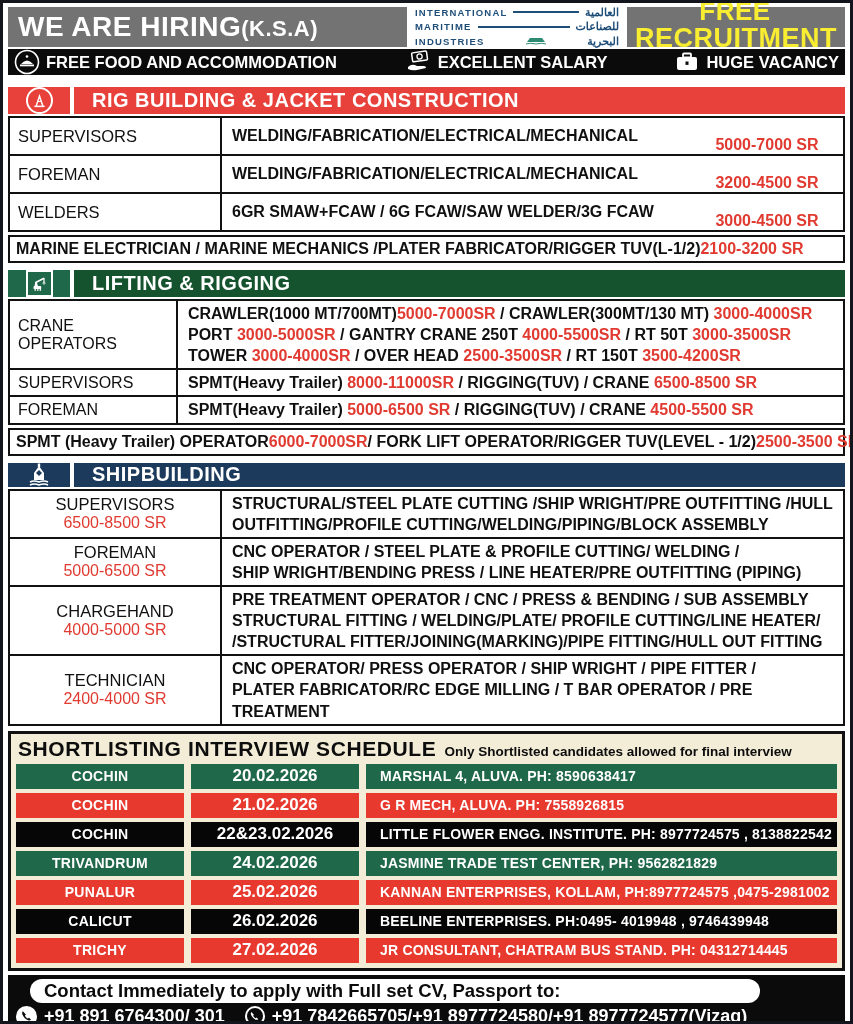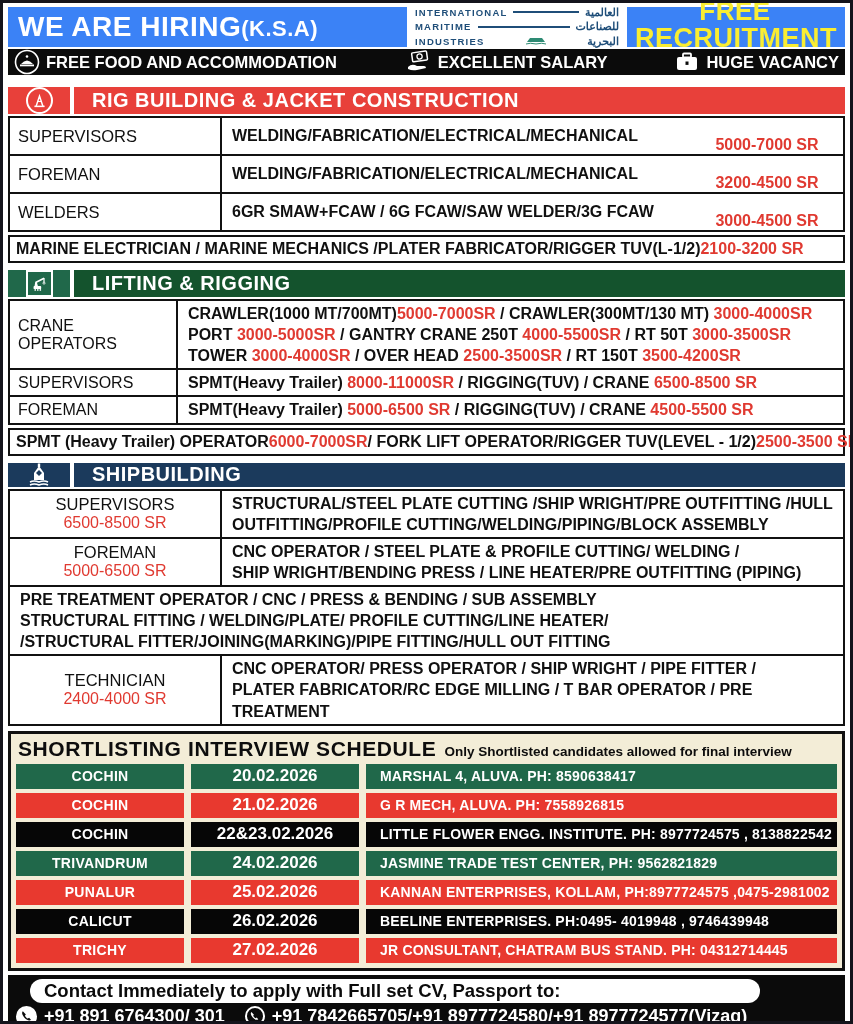--- a/index.html
+++ b/index.html
@@ -5,21 +5,21 @@
   * { margin:0; padding:0; box-sizing:border-box; }
   html,body { background:#888; }
   body { font-family:"Liberation Sans", sans-serif; }
   .poster {
     width:853px; height:1024px; margin:0 auto; background:#fff;
     border:3px solid #14141c; padding:4px 5px; display:flex; flex-direction:column;
     overflow:hidden;
   }
 
   
-  .hdr { background:#3b82f6; display:flex; align-items:center; height:40px; padding:3px 10px; gap:8px; }
+  .hdr { background:#737373; display:flex; align-items:center; height:40px; padding:3px 10px; gap:8px; }
   .hdr-title { color:#fff; font-weight:bold; font-size:28px; letter-spacing:.5px; white-space:nowrap; flex:1; }
   .hdr-title .ksa { font-size:22px; font-weight:bold; }
   .logo-box { background:#fff; padding:3px 8px; width:220px; height:50px; display:flex; flex-direction:column; justify-content:space-around; }
   .logo-row { display:flex; align-items:center; gap:4px; color:#1f4e79; font-weight:bold; }
   .logo-en { font-size:9.5px; letter-spacing:1.2px; white-space:nowrap; }
   .logo-dash { flex:1; border-bottom:2px solid #1f4e79; margin:0 2px; }
   .logo-ar { font-size:11px; white-space:nowrap; }
   .logo-ship { color:#2e8b74; flex:1; text-align:center; font-size:9px; }
   .hdr-free { text-align:center; color:#f9ed32; font-weight:bold; line-height:1.02; white-space:nowrap; }
   .hdr-free .l1 { font-size:26px; letter-spacing:.5px; }
@@ -264,20 +264,24 @@
         <div class="jrole center">
           <div>FOREMAN</div>
           <div class="rsal">5000-6500 SR</div>
         </div>
         <div class="jdesc">
           <div>CNC OPERATOR / STEEL PLATE &amp; PROFILE CUTTING/ WELDING /</div>
           <div>SHIP WRIGHT/BENDING PRESS / LINE HEATER/PRE OUTFITTING (PIPING)</div>
         </div>
       </div>
       <div class="jrow">
+        <div class="jrole center">
+          <div>CHARGEHAND</div>
+          <div class="rsal">4000-5000 SR</div>
+        </div>
         <div class="jdesc">
           <div>PRE TREATMENT OPERATOR / CNC / PRESS &amp; BENDING / SUB ASSEMBLY</div>
           <div>STRUCTURAL FITTING / WELDING/PLATE/ PROFILE CUTTING/LINE HEATER/</div>
           <div>/STRUCTURAL FITTER/JOINING(MARKING)/PIPE FITTING/HULL OUT FITTING</div>
         </div>
       </div>
       <div class="jrow">
         <div class="jrole center">
           <div>TECHNICIAN</div>
           <div class="rsal">2400-4000 SR</div>

